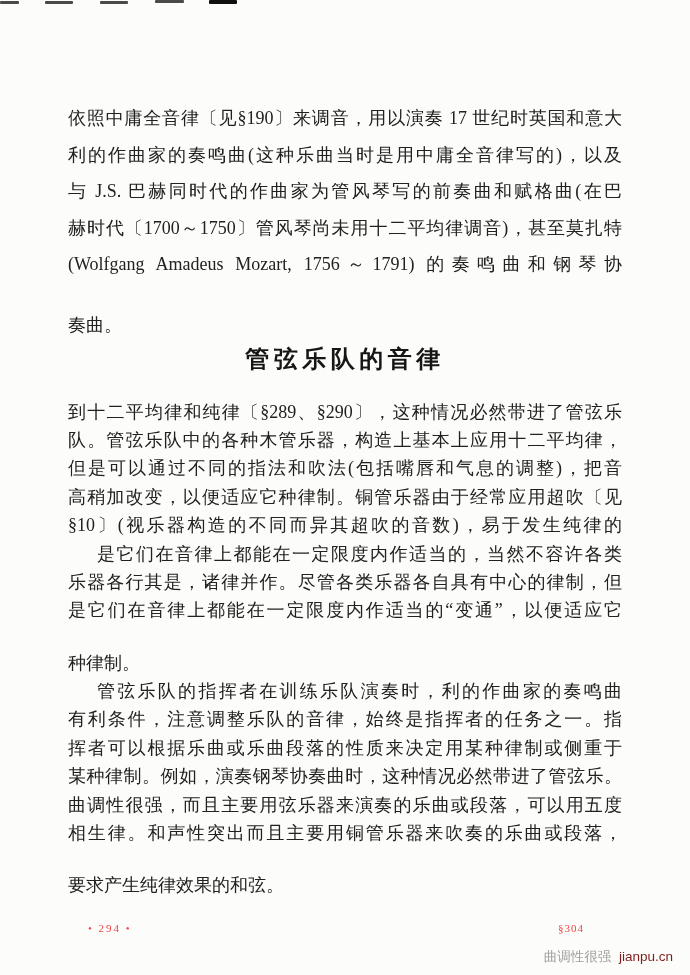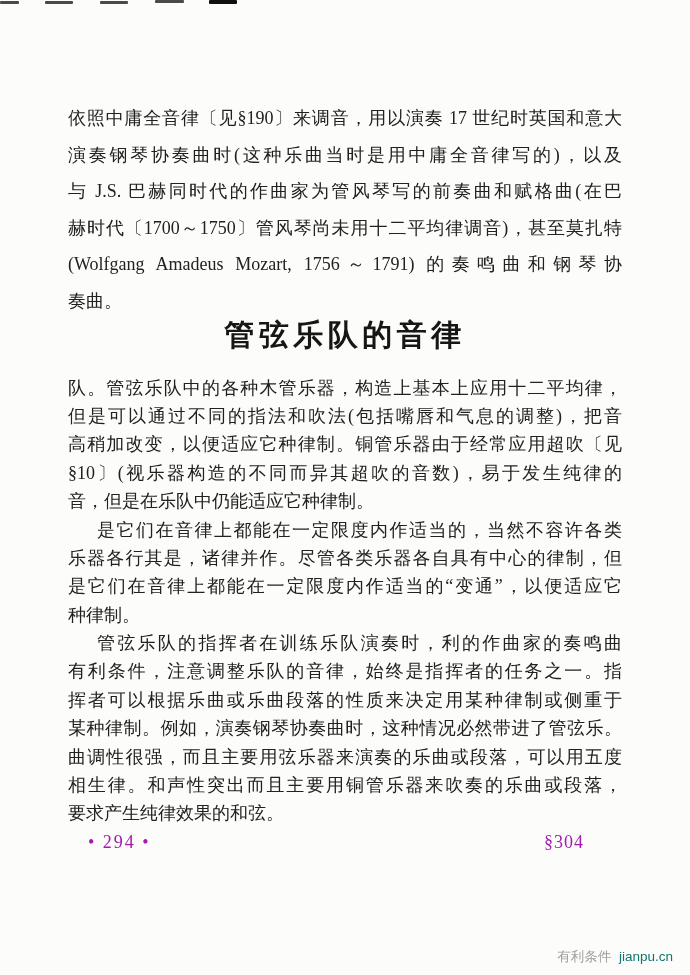--- a/index.html
+++ b/index.html
@@ -28,91 +28,91 @@
     font-size: 18px;
   }
   section { margin: 0; padding: 0; }
   .ln {
     text-align: justify;
     text-align-last: justify;
     overflow: hidden;
   }
   .wide  { height: 36.6px; line-height: 36.6px; }
   .dense { height: 28.4px; line-height: 28.4px; }
-  .last   { text-align-last: left; }
+  .last   { text-align-last: left; margin-top: 24px; }
   .indent { padding-left: 29px; }
   .marker { font-weight: bold; margin-right: 15px; }
 
   .heading {
     margin: 0 0 24px 0;
     height: 30px;
     line-height: 30px;
-    font-size: 30px;
+    font-size: 24px;
     font-weight: bold;
     text-align: center;
     letter-spacing: 4.5px;
     color: #161616;
   }
 
   .footer {
     display: flex;
     justify-content: space-between;
     height: 19px;
     line-height: 19px;
-    margin-top: 5px;
-    font-size: 18px;
-    color: #a21caf;
+    margin-top: 19px;
+    font-size: 11px;
+    color: #ef4444;
   }
   .pgnum  { padding-left: 20px; letter-spacing: 2px; }
   .secref { padding-right: 38px; letter-spacing: 1px; text-align: center; }
 
   .watermark {
     position: absolute;
     right: 17px;
     top: 948px;
     font-family: "Liberation Sans", "DejaVu Sans", sans-serif;
     font-size: 13.5px;
     line-height: 18px;
     white-space: nowrap;
   }
   .wm-cn  { color: #a0a0a0; }
-  .wm-url { color: #0f766e; margin-left: 4px; }
+  .wm-url { color: #7f1d1d; margin-left: 4px; }
 </style>
 </head>
 <body>
 
 <div class="page">
 
   <div>
     <div class="dash d1"></div>
     <div class="dash d2"></div>
     <div class="dash d3"></div>
     <div class="dash d4"></div>
     <div class="dash d5"></div>
   </div>
 
   <div class="col">
 
     <section>
       <div class="ln wide">依照中庸全音律〔见§190〕来调音，用以演奏 17 世纪时英国和意大</div>
-      <div class="ln wide">演奏钢琴协奏曲时(这种乐曲当时是用中庸全音律写的)，以及</div>
+      <div class="ln wide">利的作曲家的奏鸣曲(这种乐曲当时是用中庸全音律写的)，以及</div>
       <div class="ln wide">与 J.S. 巴赫同时代的作曲家为管风琴写的前奏曲和赋格曲(在巴</div>
       <div class="ln wide">赫时代〔1700～1750〕管风琴尚未用十二平均律调音)，甚至莫扎特</div>
       <div class="ln wide">(Wolfgang Amadeus Mozart, 1756～1791) 的奏鸣曲和钢琴协</div>
       <div class="ln wide last">奏曲。</div>
     </section>
 
     <h1 class="heading">管弦乐队的音律</h1>
 
     <section>
+      <div class="ln dense">到十二平均律和纯律〔§289、§290〕，这种情况必然带进了管弦乐</div>
       <div class="ln dense">队。管弦乐队中的各种木管乐器，构造上基本上应用十二平均律，</div>
       <div class="ln dense">但是可以通过不同的指法和吹法(包括嘴唇和气息的调整)，把音</div>
       <div class="ln dense">高稍加改变，以便适应它种律制。铜管乐器由于经常应用超吹〔见</div>
       <div class="ln dense">§10〕(视乐器构造的不同而异其超吹的音数)，易于发生纯律的</div>
-      <div class="ln dense last">音，但是在乐队中仍能适应它种律制。</div>
     </section>
 
     <section>
       <div class="ln dense indent">是它们在音律上都能在一定限度内作适当的，当然不容许各类</div>
       <div class="ln dense">乐器各行其是，诸律并作。尽管各类乐器各自具有中心的律制，但</div>
       <div class="ln dense">是它们在音律上都能在一定限度内作适当的“变通”，以便适应它</div>
       <div class="ln dense last">种律制。</div>
     </section>
 
     <section>
@@ -126,17 +126,17 @@
     </section>
 
     <div class="footer">
       <span class="pgnum">• 294 •</span>
       <span class="secref">§304</span>
     </div>
 
   </div>
 
   <div class="watermark">
-    <span class="wm-cn">有利条件</span>
+    <span class="wm-cn">曲调性很强</span>
     <span class="wm-url">jianpu.cn</span>
   </div>
 
 </div>
 
 </body></html>

